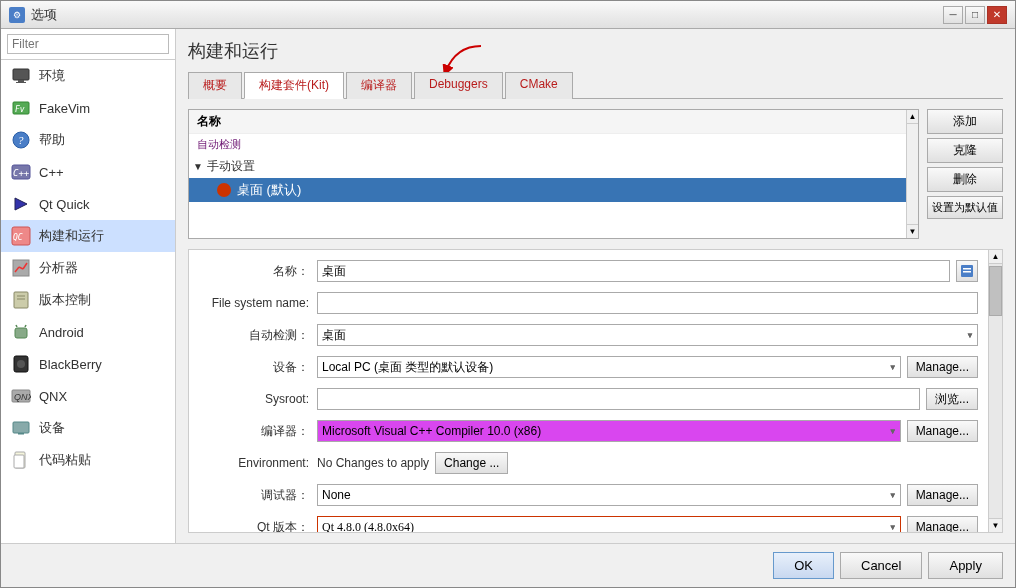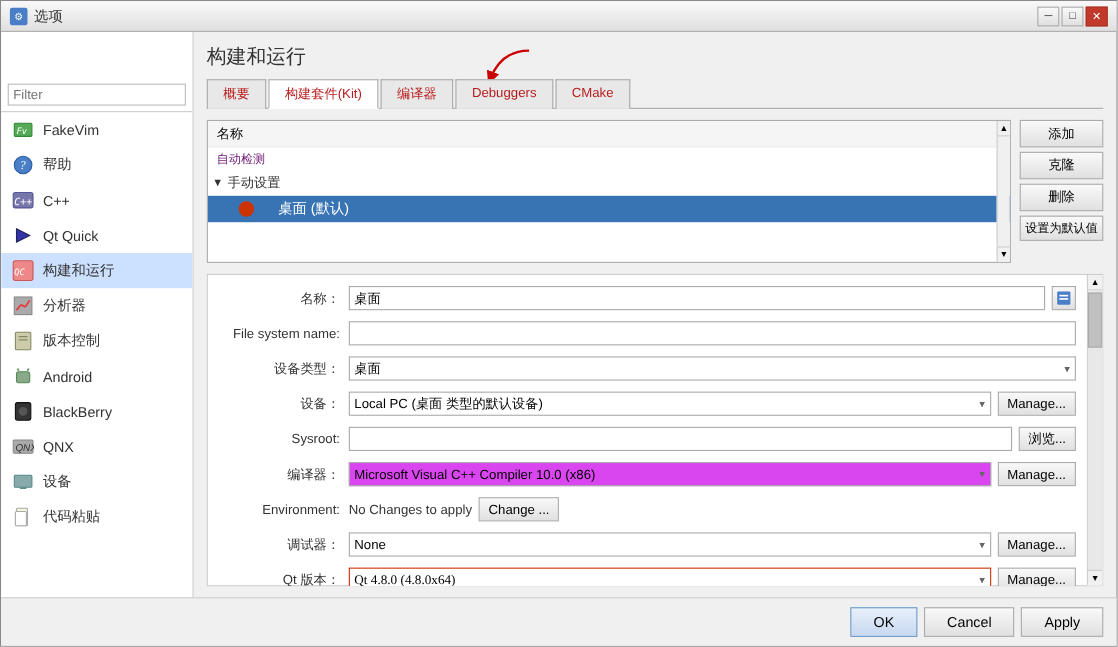--- a/index.html
+++ b/index.html
@@ -84,21 +84,20 @@
       width: 175px;
       background: #fff;
       border-right: 1px solid #ccc;
       display: flex;
       flex-direction: column;
       overflow: hidden;
     }
     .sidebar-filter {
       padding: 5px 6px;
       border-bottom: 1px solid #ccc;
-      margin-top: 42px;
     }
     .sidebar-filter input {
       width: 100%;
       border: 1px solid #bbb;
       padding: 2px 4px;
       font-size: 12px;
       color: #aaa;
       outline: none;
     }
     .sidebar-list {
@@ -186,21 +185,21 @@
       padding: 3px 8px 3px 4px;
       display: flex;
       align-items: center;
       gap: 4px;
       cursor: pointer;
     }
     .kit-item {
       display: flex;
       align-items: center;
       padding: 3px 8px 3px 28px;
-      gap: 22px;
+      gap: 6px;
       cursor: pointer;
     }
     .kit-item.selected {
       background: #3874b4;
       color: white;
     }
     .kit-item-icon {
       width: 14px;
       height: 14px;
       background: #cc3300;
@@ -338,20 +337,30 @@
   </div>
 
   <div class="window-body">
 
     <div class="sidebar">
       <div class="sidebar-filter">
         <input type="text" placeholder="Filter" style="">
       </div>
       <div class="sidebar-container">
         <div class="sidebar-list" id="sidebar-list">
+        <div class="sidebar-item">
+              <div class="sidebar-icon">
+                <svg width="20" height="20" viewBox="0 0 20 20">
+                  <rect x="2" y="3" width="16" height="11" rx="1" fill="#555" stroke="#333" stroke-width="1"></rect>
+                  <rect x="7" y="14" width="6" height="2" fill="#555"></rect>
+                  <rect x="5" y="16" width="10" height="1" fill="#555"></rect>
+                </svg>
+              </div>
+              <span>环境</span>
+            </div>
             <div class="sidebar-item">
               <div class="sidebar-icon">
                 <svg width="20" height="20" viewBox="0 0 20 20">
                   <rect x="2" y="4" width="16" height="12" rx="1" fill="#5a5" stroke="#383" stroke-width="1"></rect>
                   <text x="4" y="14" font-size="8" fill="white" font-family="monospace">Fv</text>
                 </svg>
               </div>
               <span>FakeVim</span>
             </div>
             <div class="sidebar-item">
@@ -478,21 +487,21 @@
             <div class="tab">概要</div>
             <div class="tab active">构建套件(Kit)</div>
             <div class="tab">编译器</div>
             <div class="tab">Debuggers</div>
             <div class="tab">CMake</div>
           </div>
       </div>
 
       <div class="kit-panel">
         <div style="flex:1; border:1px solid #aaa; background:#fff; height:130px; position:relative; overflow:hidden;">
-          <div style="border-bottom:1px solid #eee; background:#f5f5f5; padding:3px 8px; font-size:12px; font-weight:normal;">名称</div>
+          <div style="border-bottom:1px solid #eee; background:#f5f5f5; padding:3px 8px; font-size:12px; font-weight:bold;">名称</div>
           <div class="kit-section-header">自动检测</div>
           <div class="kit-manual-header">
             <span style="font-size:10px;">▼</span>
             <span>手动设置</span>
           </div>
           <div class="kit-item selected">
             <div class="kit-item-icon"></div>
             <span>桌面 (默认)</span>
           </div>
 
@@ -525,21 +534,21 @@
                 </div>
               </div>
             </div>
             <div class="form-row">
               <div class="form-label">File system name:</div>
               <div class="form-control">
                 <input type="text" class="form-input" style="">
               </div>
             </div>
             <div class="form-row">
-              <div class="form-label">设备类型：</div>
+              <div class="form-label">自动检测：</div>
               <div class="form-control">
                 <div class="form-select-wrapper">
                   <div style="flex: 1 1 0%; height: 22px; border: 1px solid rgb(170, 170, 170); padding: 0px 20px 0px 4px; font-size: 12px; background: rgb(255, 255, 255); display: flex; align-items: center; cursor: pointer;">桌面</div>
                   <div style="position: absolute; right: 4px; font-size: 8px; color: rgb(102, 102, 102); pointer-events: none;">▼</div>
                 </div>
               </div>
             </div>
             <div class="form-row">
               <div class="form-label">设备：</div>
               <div class="form-control">

